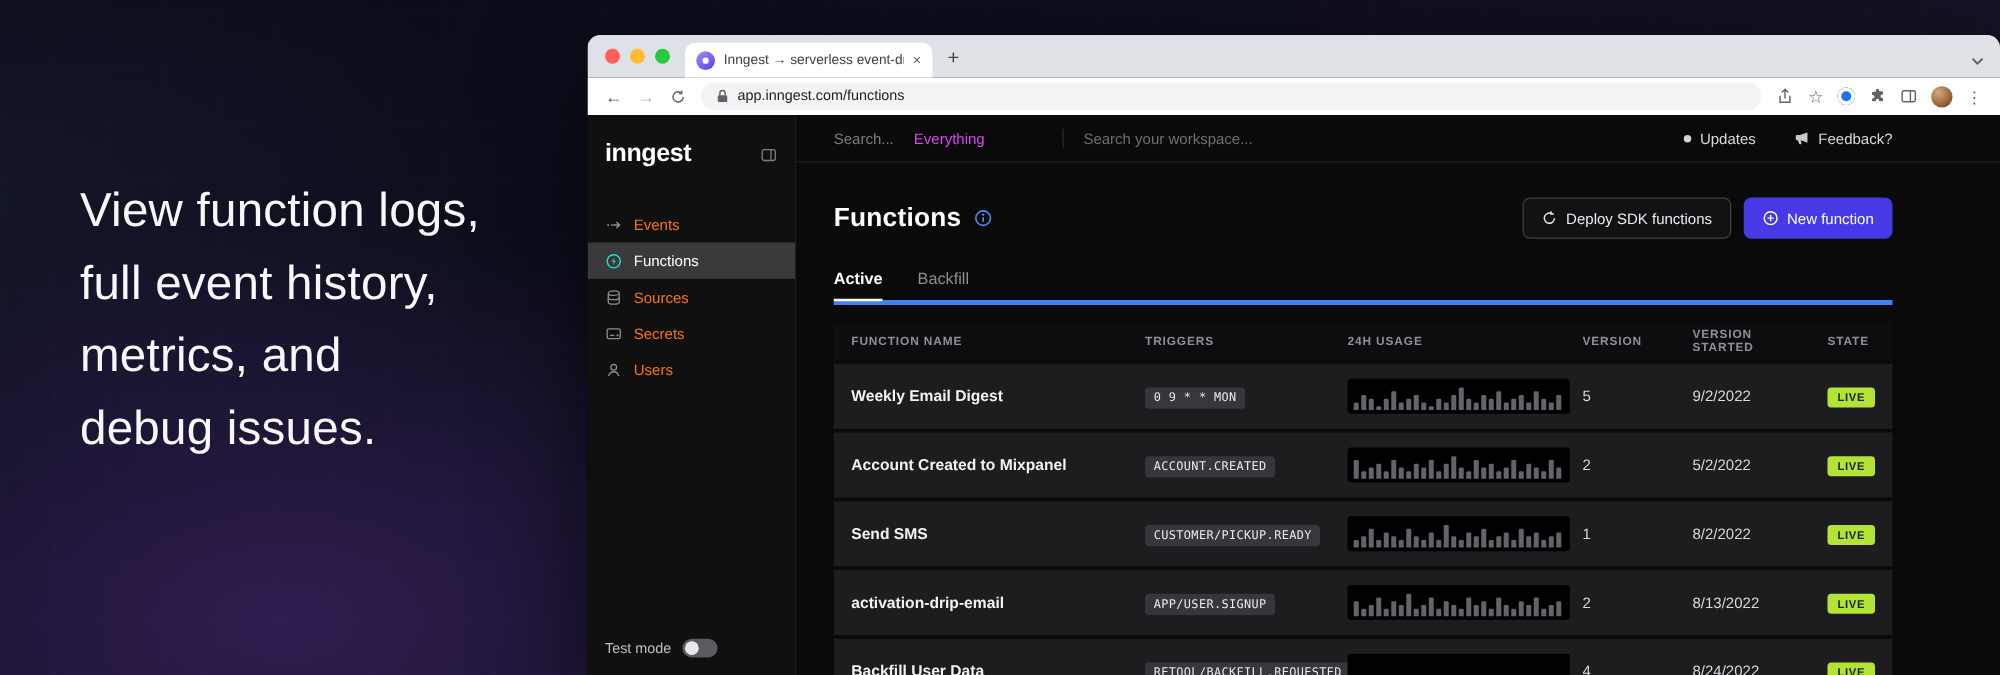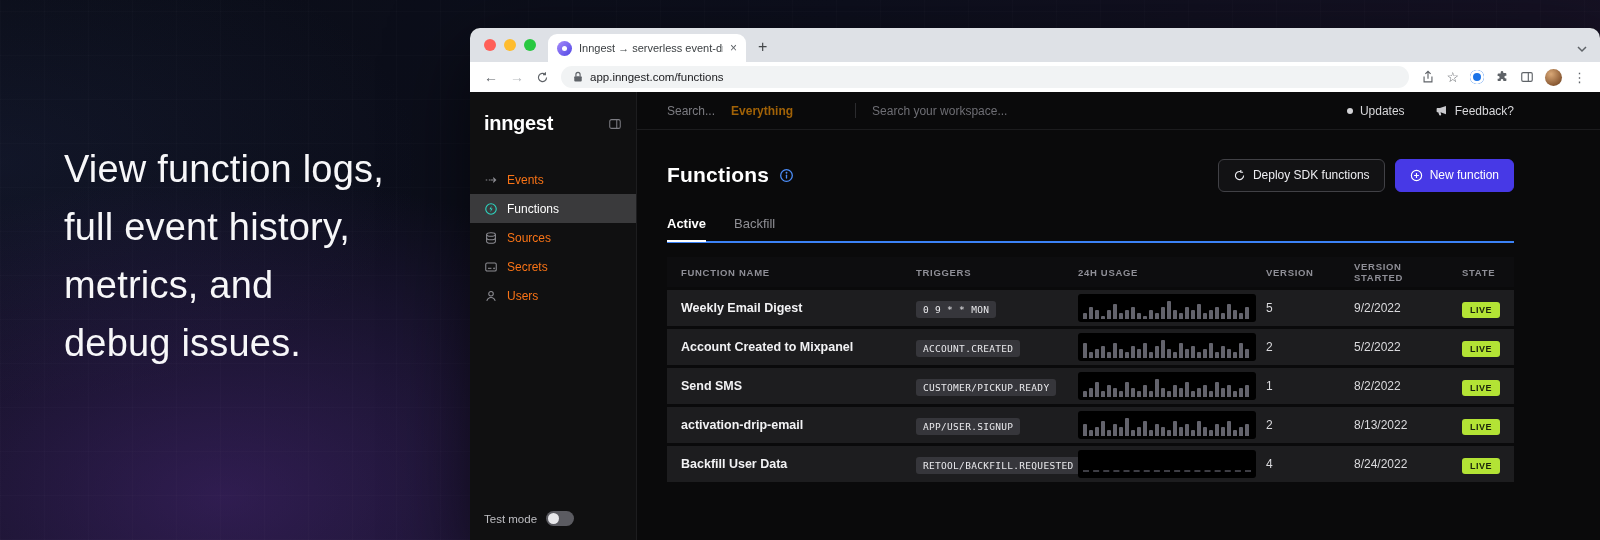--- a/index.html
+++ b/index.html
@@ -70,48 +70,48 @@
   .nav-item .ic{ width:14px; height:14px; display:inline-flex; color:#8c8c92; }
   .nav-item.active{ background:#3a3a3c; color:#fff; }
   .nav-item.active .ic{ color:#2dd4bf; }
   .test-row{ margin-top:auto; display:flex; align-items:center; gap:9px; padding:12px 14px 14px; color:#bfbfc3; font-size:11.5px; }
   .toggle{ width:28px; height:15px; border-radius:8px; background:#5b5b61; position:relative; flex:none; }
   .toggle .knob{ position:absolute; left:2px; top:2px; width:11px; height:11px; border-radius:50%; background:#e9e9ec; }
 
   .main{ flex:1; display:flex; flex-direction:column; min-width:0; }
   .topbar{ height:38px; flex:none; display:flex; align-items:center; gap:16px; padding:0 86px 0 30px; border-bottom:1px solid #1c1c1e; }
   .search-label{ color:#7c7c82; font-size:12px; }
-  .scope{ color:#a16207; font-size:12px; font-weight:700; }
+  .scope{ color:#d946ef; font-size:12px; font-weight:400; }
   .tb-divider{ width:1px; height:15px; background:#2b2b2e; margin-left:46px; }
   .search-input{ background:transparent; border:none; outline:none; color:#ddd; font-size:12px; width:280px; font-family:"Liberation Sans",sans-serif;}
   .search-input::placeholder{ color:#6e6e74; }
   .topbar-right{ margin-left:auto; display:flex; align-items:center; gap:30px; color:#d8d8db; font-size:12px; }
   .tb-item{ display:flex; align-items:center; gap:7px; }
   .dot{ width:6px; height:6px; border-radius:50%; background:#d3d3d6; }
   .mega{ color:#c9c9cd; display:flex; }
 
   .content{ padding:28px 86px 0 30px; display:flex; flex-direction:column; flex:1; min-height:0; }
   .header-row{ display:flex; align-items:center; height:34px; }
   .page-title{ color:#fff; font-size:21px; font-weight:700; letter-spacing:.2px; }
   .info-ic{ margin-left:10px; color:#4b8df8; display:flex; }
   .actions{ margin-left:auto; display:flex; gap:10px; }
   .btn{ height:33px; display:inline-flex; align-items:center; gap:7px; font-size:12px; font-weight:400;
         border-radius:6px; padding:0 14px; cursor:default; }
   .btn-secondary{ background:#121214; border:1px solid #414146; color:#ededf1; }
   .btn-primary{ background:#4739e6; border:1px solid #4739e6; color:#fff; }
   .btn .bic{ display:flex; }
 
-  .tabs{ display:flex; gap:28px; margin-top:24px; border-bottom:2px solid #3b82f6; }
+  .tabs{ display:flex; gap:28px; margin-top:24px; border-bottom:4px solid #3b82f6; }
   .tabitem{ padding-bottom:9px; font-size:13px; color:#8f8f95; }
   .tabitem.active{ color:#fff; font-weight:600; border-bottom:2px solid #fff; margin-bottom:-1px; }
 
   .table{ margin-top:14px; display:flex; flex-direction:column; gap:3px; }
   .thead, .trow{ display:grid; grid-template-columns:237px 162px 188px 88px 108px 1fr; align-items:center; }
   .thead{ background:#0d0d0f; height:30px; color:#8f8f97; font-size:9.5px; letter-spacing:.7px; font-weight:700; }
-  .trow{ background:#1d1d1f; height:36px; }
+  .trow{ background:#1d1d1f; height:52px; }
   .cell{ padding-left:12px; min-width:0; }
   .cell:first-child{ padding-left:14px; }
   .fname{ color:#f2f2f4; font-size:12.5px; font-weight:600; white-space:nowrap; overflow:hidden; }
   .badge{ display:inline-block; background:#36363b; color:#e9e9ec; font-family:"DejaVu Sans Mono", monospace;
           font-size:9.5px; padding:3px 7px; border-radius:3px; letter-spacing:.3px; white-space:nowrap; }
   .spark{ width:178px; height:28px; background:#000; border-radius:3px; display:flex; align-items:flex-end; gap:2px; padding:3px 5px; }
   .spark .bar{ width:4px; background:#63636c; border-radius:1px 1px 0 0; flex:none; }
   .spark.empty{ align-items:flex-end; }
   .spark.empty::after{ content:""; flex:1; border-bottom:2px dashed #3e3e45; margin-bottom:3px; }
   .ver, .date{ color:#dadadd; font-size:12px; }

